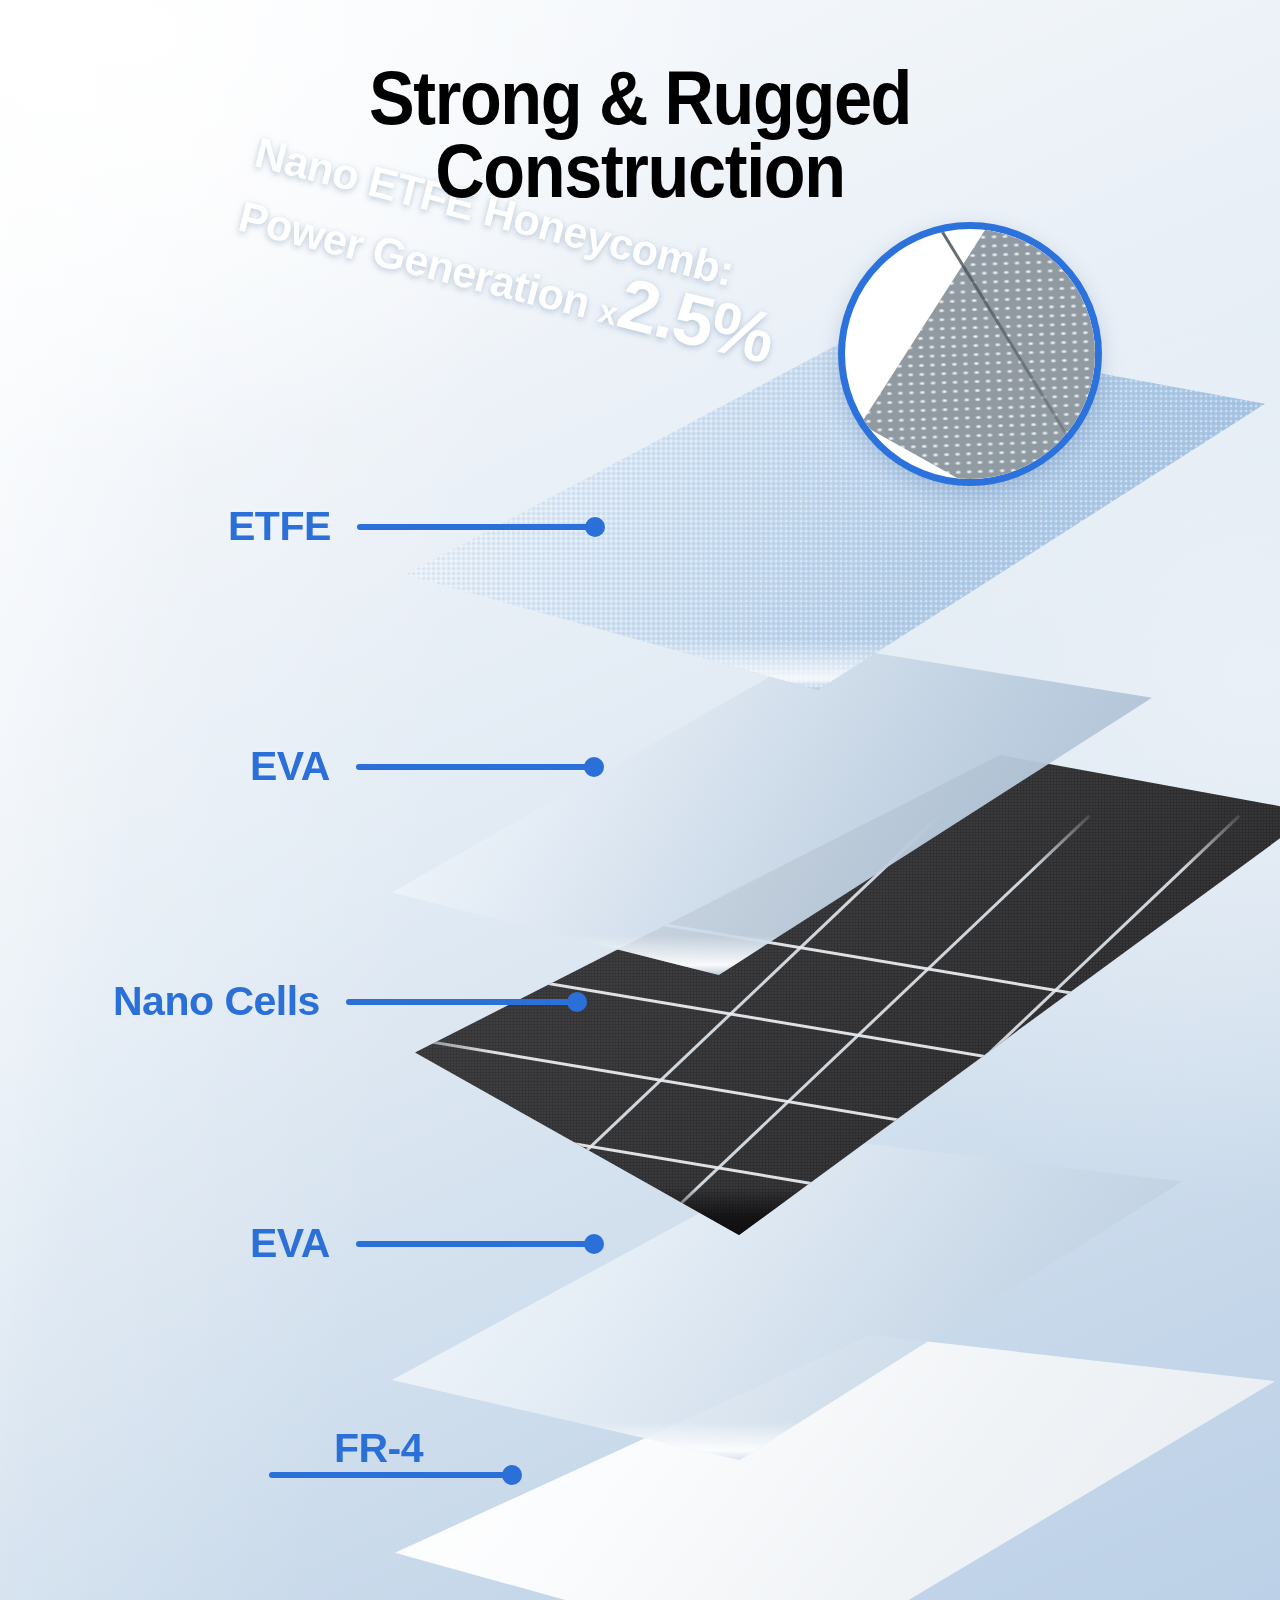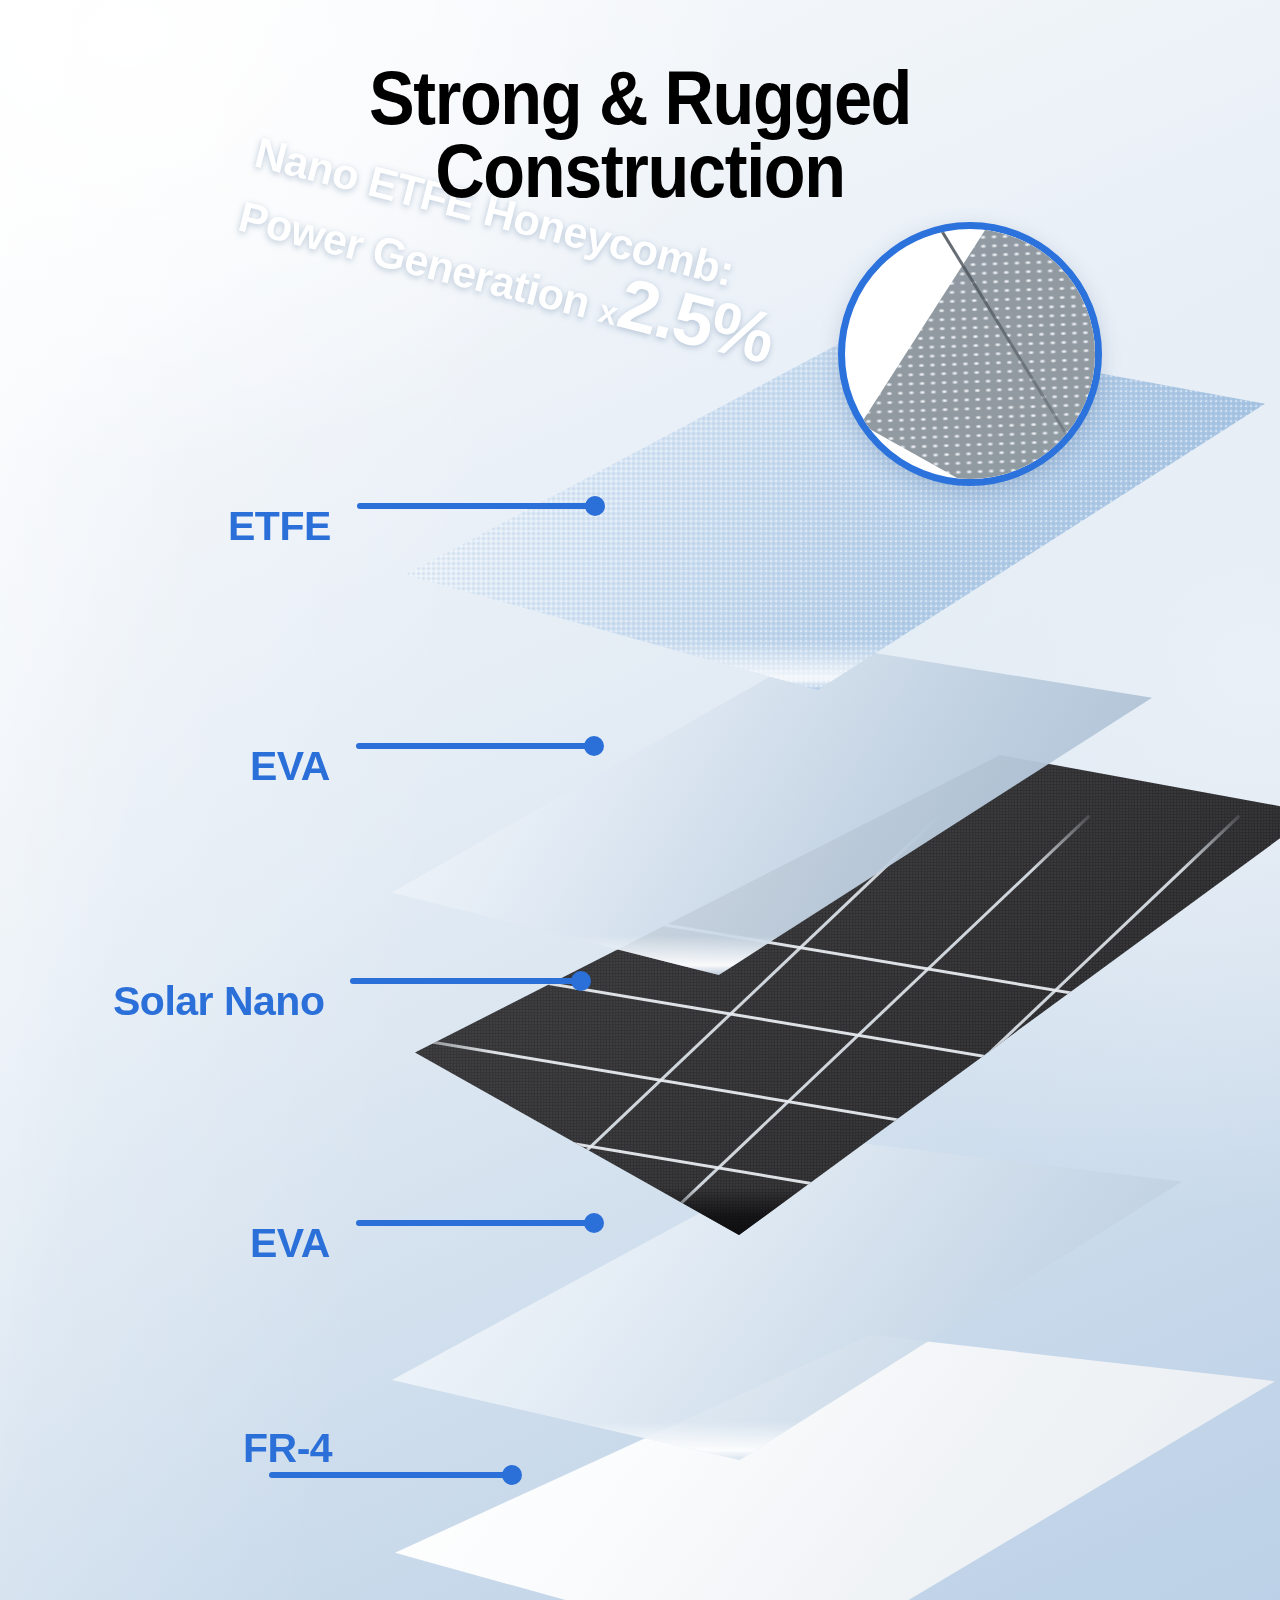--- a/index.html
+++ b/index.html
@@ -246,21 +246,21 @@
   .fr4 .hi{
     position:absolute; inset:0;
     clip-path: polygon(0% 66%, 54% 0%, 100% 14%, 46% 100%);
     background:linear-gradient(to bottom, rgba(255,255,255,0) 88%, rgba(255,255,255,.95) 96%, rgba(255,255,255,0) 100%);
   }
 
   
   .callout{
     position:absolute;
     display:flex;
-    align-items:flex-start;
+    align-items:center;
     z-index:50;
   }
   .callout .ctext{
     color:#2b6fd8;
     font-weight:bold;
     font-size:41px;
     letter-spacing:-.5px;
     white-space:nowrap;
     text-align:right;
   }
@@ -355,21 +355,21 @@
   </div>
 
   <div class="callout" style="left:250px; top:743px;">
     <div class="ctext">EVA</div>
     <div class="leader" style="width:240px;">
       <span class="enddot"></span>
     </div>
   </div>
 
   <div class="callout" style="left:113px; top:978px;">
-    <div class="ctext">Solar Nano</div>
+    <div class="ctext">Nano Cells</div>
     <div class="leader" style="width:233px;">
       <span class="enddot"></span>
     </div>
   </div>
 
   <div class="callout" style="left:250px; top:1220px;">
     <div class="ctext">EVA</div>
     <div class="leader" style="width:240px;">
       <span class="enddot"></span>
     </div>

